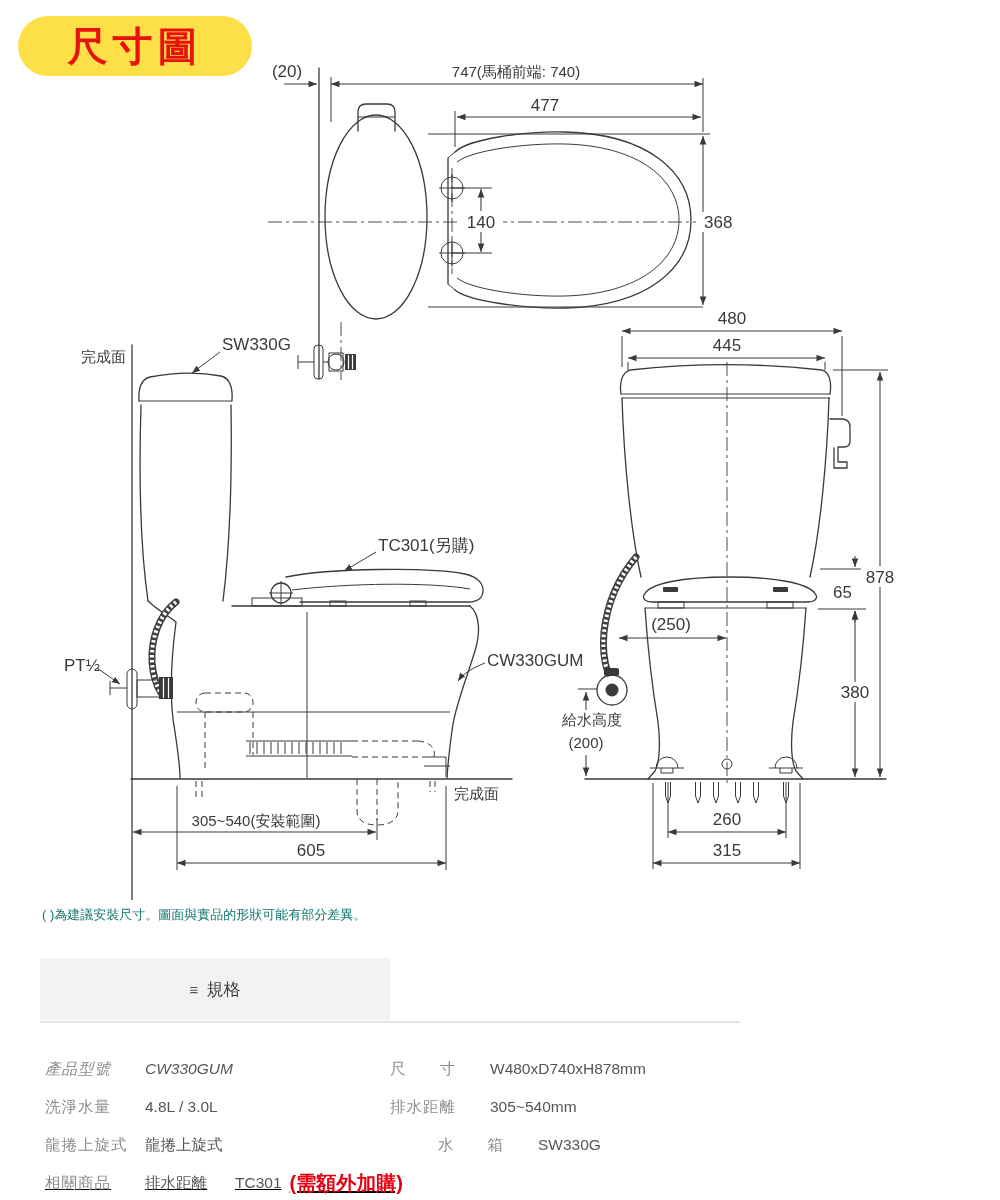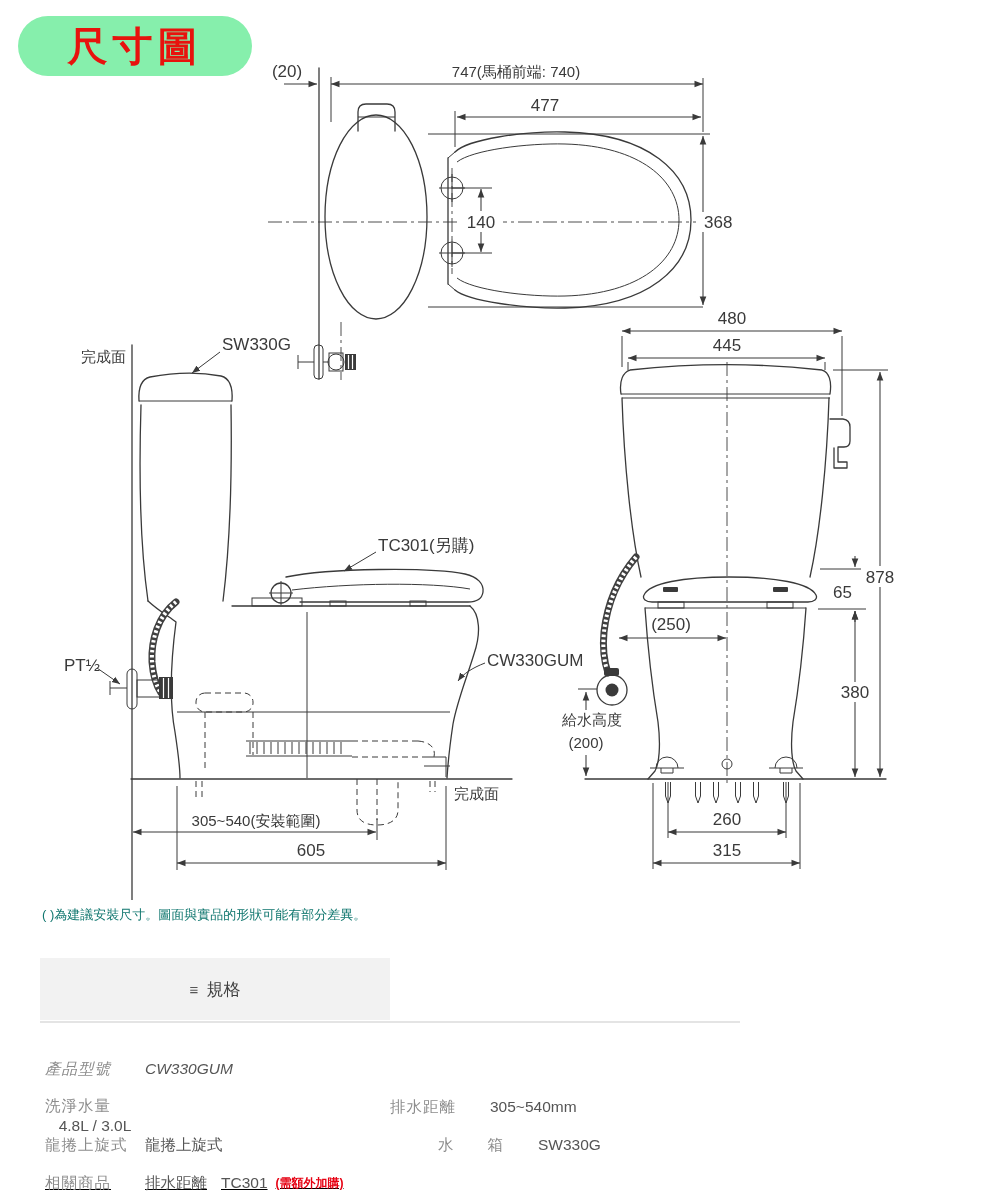--- a/index.html
+++ b/index.html
@@ -1,19 +1,19 @@
 <!DOCTYPE html>
 <html><head>
 <meta charset="utf-8">
 <style>
   html,body{margin:0;padding:0;background:#ffffff;}
   .sheet{position:relative;width:1000px;height:1200px;background:#ffffff;overflow:hidden;
          font-family:"Liberation Sans","DejaVu Sans",sans-serif;}
   .title-pill{position:absolute;left:18px;top:16px;width:234px;height:60px;border-radius:32px;
-              background:#86efac;display:flex;align-items:center;justify-content:center;}
+              background:#fde047;display:flex;align-items:center;justify-content:center;}
   .title-pill span{font-size:40px;font-weight:bold;color:#e8120d;letter-spacing:5px;}
   svg text{font-family:"Liberation Sans","DejaVu Sans",sans-serif;}
   .ln{stroke:#3a3a3a;stroke-width:1.3;fill:none;stroke-linecap:round;stroke-linejoin:round;}
   .thin{stroke:#3a3a3a;stroke-width:1;fill:none;}
   .dim{stroke:#3a3a3a;stroke-width:1.05;fill:none;}
   .cl{stroke:#3a3a3a;stroke-width:.9;fill:none;stroke-dasharray:14 4 3 4;}
   .hid{stroke:#3a3a3a;stroke-width:1;fill:none;stroke-dasharray:6 4;}
   .txt{fill:#3a3a3a;font-size:17px;}
   .txts{fill:#3a3a3a;font-size:15px;}
   .mid{text-anchor:middle;}
@@ -23,22 +23,22 @@
   .hose{stroke:#404040;stroke-width:7;fill:none;stroke-linecap:round;}
   .hose2{stroke:#ffffff;stroke-width:4;fill:none;stroke-dasharray:2.5 2.5;stroke-linecap:butt;}
   .notes{position:absolute;left:42px;top:904px;font-size:13px;line-height:22px;color:#0f766e;}
   .spec-head{position:absolute;left:40px;top:958px;width:350px;height:62px;background:#f2f2f2;
              display:flex;align-items:center;justify-content:center;color:#3f3f3f;font-size:17px;}
   .spec-head .tri{margin-right:8px;font-size:15px;color:#555;}
   .spec-divider{position:absolute;left:40px;top:1021px;width:700px;height:2px;background:#e4e4e4;}
   .spec-row{position:absolute;height:22px;font-size:15.5px;display:flex;align-items:center;}
   .spec-label{color:#8c8c8c;width:100px;letter-spacing:1px;}
   .spec-value{color:#555555;}
-  .rel-model{margin-left:14px;color:#555555;}
-  .rel-note{margin-left:8px;color:#e60012;font-weight:bold;font-size:12px;}
+  .rel-model{margin-left:28px;color:#555555;}
+  .rel-note{margin-left:8px;color:#e60012;font-weight:bold;font-size:20px;}
 </style>
 </head>
 <body>
 
 <div class="sheet">
 
   <div class="title-pill">
     <span>尺寸圖</span>
   </div>
 
@@ -244,29 +244,33 @@
   <div class="spec-head">
     <span class="tri">≡</span>
     <span>規格</span>
   </div>
   <div class="spec-divider"></div>
 
   <div class="spec-row" style="left:45px;top:1058px;font-style:italic;">
     <span class="spec-label">產品型號</span>
     <span class="spec-value">CW330GUM</span>
   </div>
-  <div class="spec-row" style="left:45px;top:1096px;flex-direction:column;">
+  <div class="spec-row" style="left:45px;top:1096px;">
     <span class="spec-label">洗淨水量</span>
     <span class="spec-value">4.8L / 3.0L</span>
   </div>
   <div class="spec-row" style="left:45px;top:1134px;">
     <span class="spec-label">龍捲上旋式</span>
     <span class="spec-value">龍捲上旋式</span>
   </div>
 
+  <div class="spec-row" style="left:390px;top:1058px;">
+    <span class="spec-label">尺　　寸</span>
+    <span class="spec-value">W480xD740xH878mm</span>
+  </div>
   <div class="spec-row" style="left:390px;top:1096px;">
     <span class="spec-label">排水距離</span>
     <span class="spec-value">305~540mm</span>
   </div>
   <div class="spec-row" style="left:390px;top:1134px;margin-left:48px;">
     <span class="spec-label">水　　箱</span>
     <span class="spec-value">SW330G</span>
   </div>
 
   <div class="spec-row" style="left:45px;top:1172px;text-decoration:underline;">

